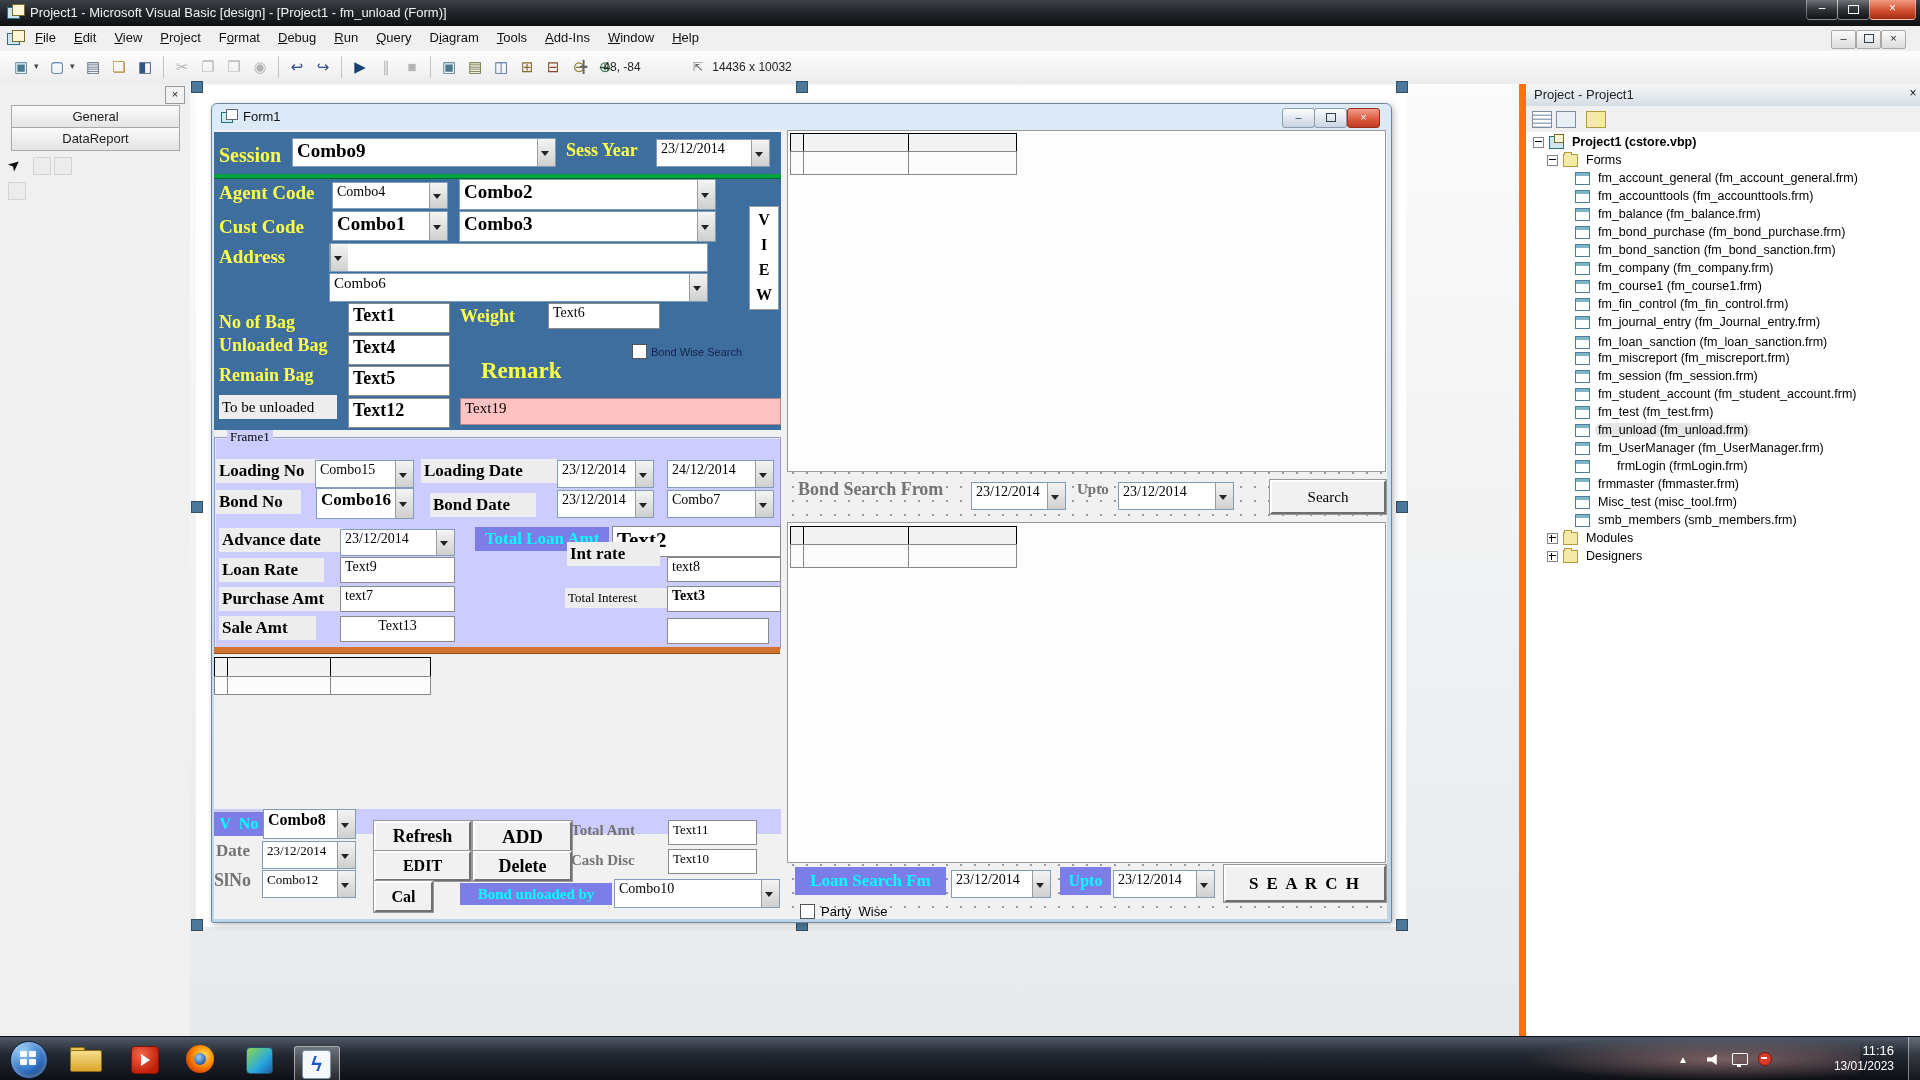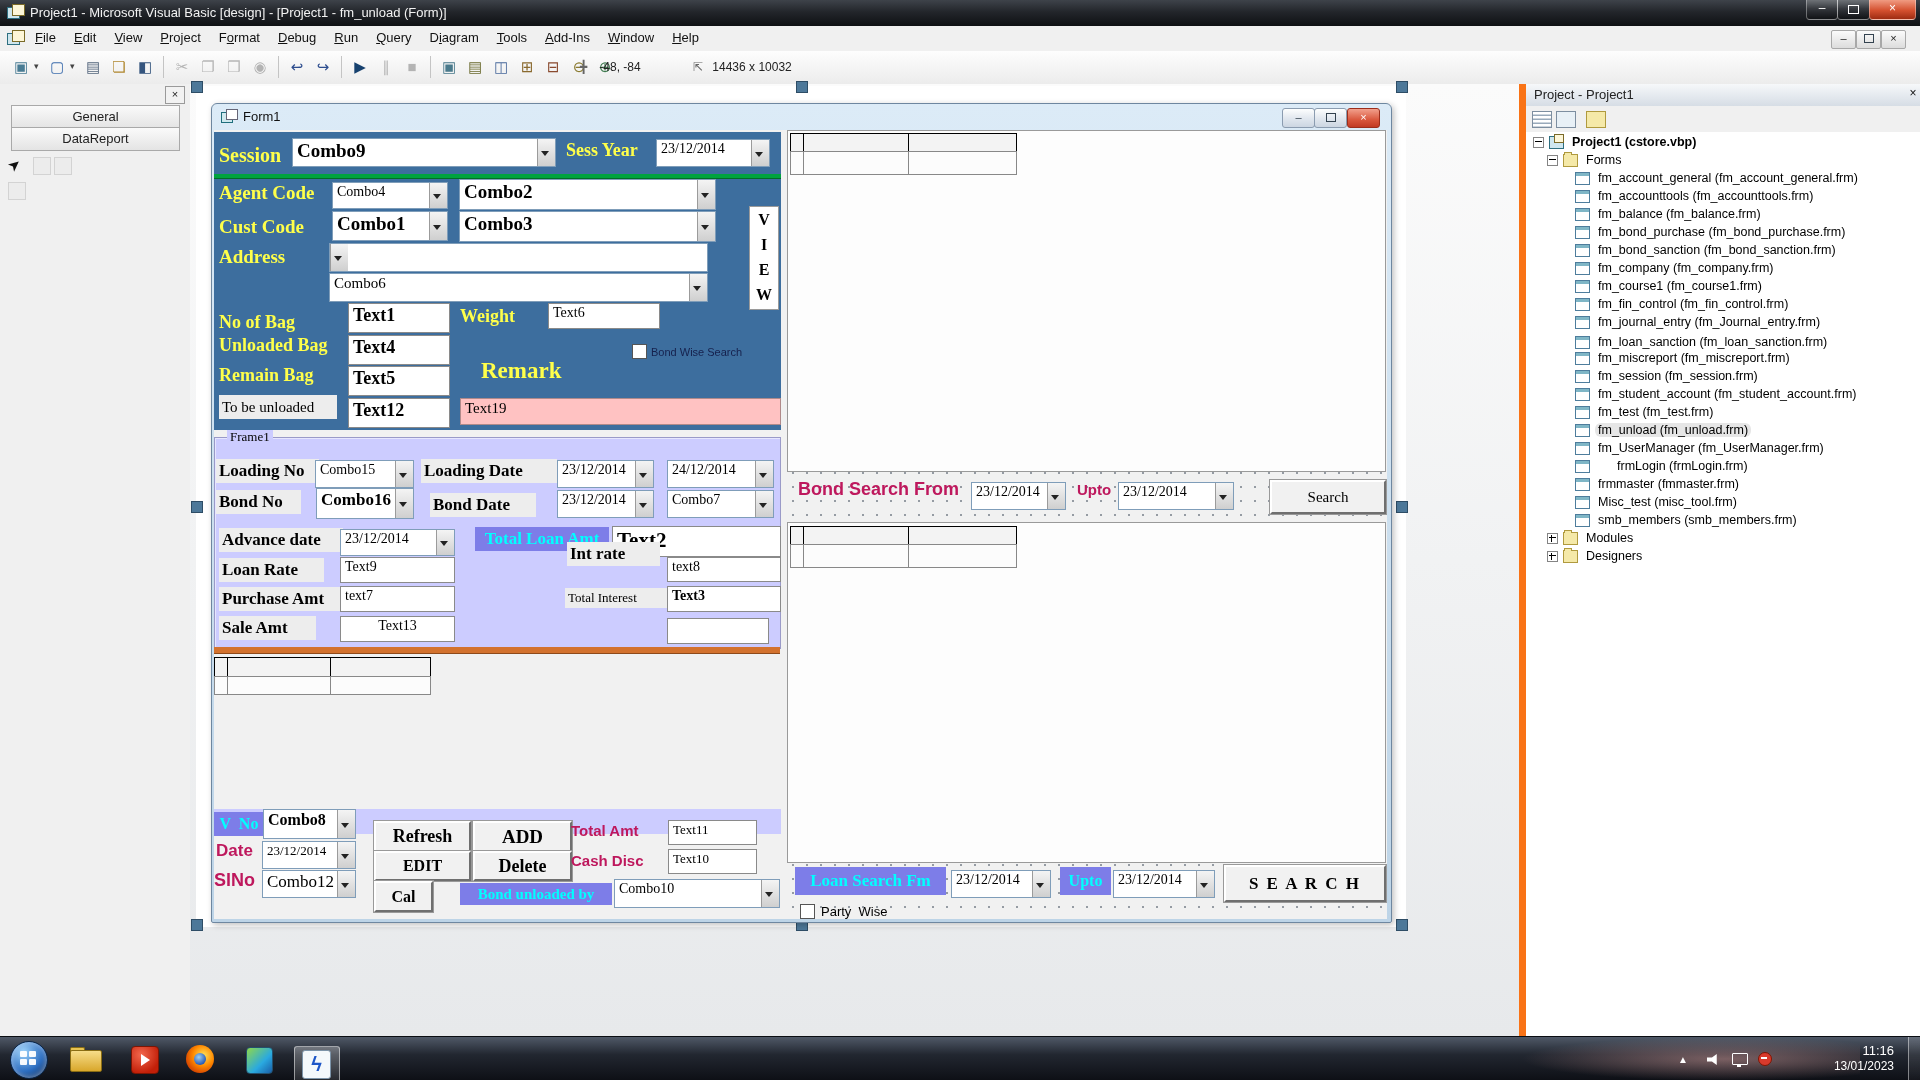--- a/index.html
+++ b/index.html
@@ -70,21 +70,21 @@
     color:#000;white-space:nowrap;overflow:hidden;}
   .chip{background:#ededed;color:#000;font-family:"Liberation Serif",serif;display:flex;align-items:center;
     padding:0 3px;white-space:pre;}
   .plab{background:#7d7de8;color:#00ffff;font-family:"Liberation Serif",serif;font-weight:bold;
     display:flex;align-items:center;justify-content:center;white-space:pre;}
   .b3d{background:#f1f1f1;border:2px solid;border-color:#fff #6f6f6f #6f6f6f #fff;box-shadow:0 0 0 1px #999;
     font-family:"Liberation Serif",serif;color:#000;display:flex;align-items:center;justify-content:center;cursor:default;}
   .cbx{width:13px;height:13px;background:#fff;border:1px solid #555;flex:none;}
   .greenline{background:#00a33f;border-bottom:1px solid #006d28;}
   .orangeline{background:#d3722e;border-bottom:1px solid #8e4a1a;}
-  .blab{color:#be185d;font-family:Liberation Sans, sans-serif;font-weight:bold;white-space:nowrap;}
+  .blab{color:#737373;font-family:Liberation Serif, serif;font-weight:bold;white-space:nowrap;}
   .frame{background:#ccccff;border:1px solid #9a9ac8;box-shadow:inset 1px 1px 0 #e6e6ff;}
   .vgrid{position:absolute;display:grid;background:#fff;}
   .vgrid div{border:1px solid #888;margin:-0.5px;background:#fcfcfc;}
   .vgrid div.h{border-color:#000;background:#f3f3f3;}
   #viewbox{background:#fff;border:1px solid #9a9a9a;text-align:center;}
   #viewbox div{font-family:"Liberation Serif",serif;font-weight:bold;font-size:16px;line-height:25px;color:#000;}
   
   #projpanel{left:1519px;top:84px;width:401px;height:952px;background:#f0f0f0;border-left:7px solid #f97316;}
   #projhead{position:absolute;left:0;top:0;width:100%;height:22px;
     background:linear-gradient(#f6f8fa,#d6dde5);border-bottom:1px solid #b9c2cc;font-size:13px;color:#222;}
@@ -363,21 +363,21 @@
           <span class="cv bold" style="font-size:16px;">Combo8</span>
             <span class="db"></span>
           </div>
         <div class="abs blab" style="left:2px;top:711px;font-size:17px;">Date</div>
         <div class="abs combo" style="left:48px;top:711px;width:92px;height:26px;">
           <span class="cv" style="font-size:13px;">23/12/2014</span>
             <span class="db"></span>
           </div>
         <div class="abs blab" style="left:0;top:740px;font-size:18px;">SlNo</div>
         <div class="abs combo" style="left:48px;top:740px;width:92px;height:26px;">
-          <span class="cv" style="font-size:17px;">Combo12</span>
+          <span class="cv" style="font-size:13px;">Combo12</span>
             <span class="db"></span>
           </div>
 
         <div class="abs b3d bold" style="left:160px;top:691px;width:93px;height:27px;font-size:18px;">Refresh</div>
         <div class="abs b3d bold" style="left:259px;top:691px;width:95px;height:27px;font-size:19px;">ADD</div>
         <div class="abs b3d bold" style="left:160px;top:721px;width:93px;height:26px;font-size:16px;">EDIT</div>
         <div class="abs b3d bold" style="left:259px;top:721px;width:95px;height:26px;font-size:18px;">Delete</div>
         <div class="abs b3d bold" style="left:160px;top:751px;width:55px;height:27px;font-size:16px;">Cal</div>
         <div class="abs plab" style="left:246px;top:753px;width:152px;height: 22px;font-size:15px;">Bond unloaded by</div>
         <div class="abs combo" style="left:400px;top:749px;width:164px;height:27px;">

